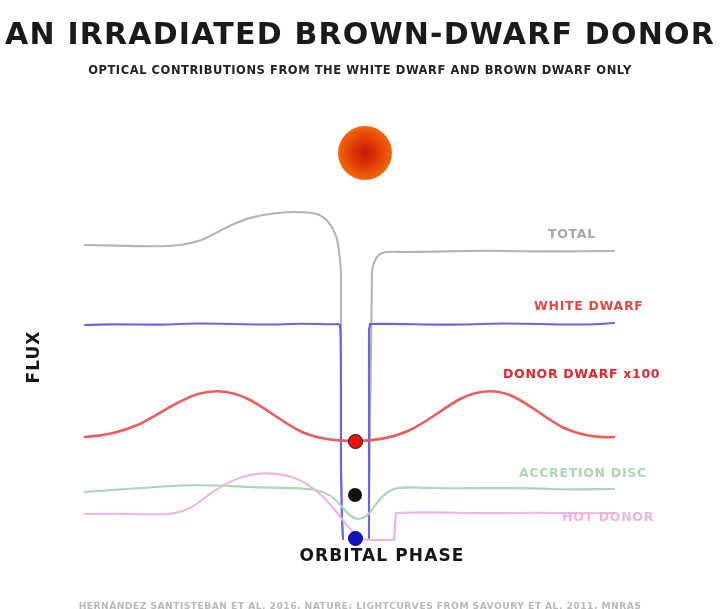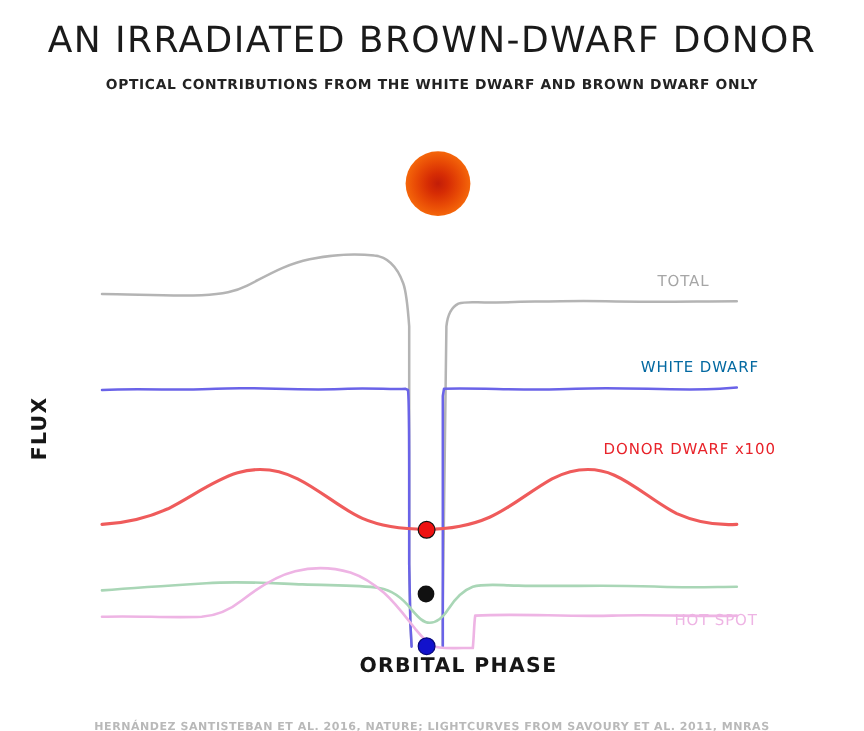--- a/index.html
+++ b/index.html
@@ -7,21 +7,21 @@
     width:720px;height:609px;position:relative;overflow:hidden;
     font-family:"DejaVu Sans",sans-serif;
     -webkit-font-smoothing:antialiased;
   }
   .figure{position:absolute;inset:0;background:#fff;}
 
   
   .title{
     position:absolute;left:0;right:0;top:16px;text-align:center;
     font-family:"DejaVu Sans",sans-serif;
-    font-size:30px;font-weight:400;letter-spacing:1.2px;
+    font-size:30px;font-weight:700;letter-spacing:1.2px;
     color:#1a1a1a;white-space:nowrap;
   }
   .subtitle{
     position:absolute;left:0;right:0;top:63px;text-align:center;
     font-size:11.5px;font-weight:700;letter-spacing:0.55px;
     color:#232323;white-space:nowrap;
   }
   .credit{
     position:absolute;left:0;right:0;top:600px;text-align:center;
     font-size:9.2px;font-weight:700;letter-spacing:0.45px;
@@ -50,25 +50,25 @@
         #c21d08 0%, #d62c04 22%, #e84a05 48%, #f4650a 70%, #fb7a0c 88%, #fd8511 100%);
     filter:blur(0.5px);
   }
 
   
   svg.plot{position:absolute;left:0;top:0;width:720px;height:609px;}
   .ln{fill:none;stroke-linecap:round;stroke-linejoin:round;}
 
   
   .leg{
-    position:absolute;font-size:12.5px;font-weight:400;
+    position:absolute;font-size:12.5px;font-weight:700;
     letter-spacing:0.7px;white-space:nowrap;
   }
   .leg-total{left:548px;top:226px;color:#a6a6a6;}
-  .leg-wd{left:534px;top:298px;color:#0369a1;}
+  .leg-wd{left:534px;top:298px;color:#ef4444;}
   .leg-bd{left:503px;top:366px;color:#e8232a;}
   .leg-ad{left:519px;top:465px;color:#a9d6b6;}
   .leg-hs{left:562px;top:509px;color:#eeb4e4;}
 
   .dot{position:absolute;border-radius:50%;}
 </style>
 </head>
 <body>
 
 <div class="figure">
@@ -138,20 +138,21 @@
 
   </svg>
 
   <div class="dot" style="left:348px;top:434px;width:13px;height:13px;background:#ee1111;border:1.4px solid #111;"></div>
   <div class="dot" style="left:348px;top:488px;width:14px;height:14px;background:#111111;"></div>
   <div class="dot" style="left:348px;top:531px;width:13px;height:13px;background:#1212cc;border:1.4px solid #0a0a7a;"></div>
 
   <div class="leg leg-total">TOTAL</div>
   <div class="leg leg-wd">WHITE DWARF</div>
   <div class="leg leg-bd">DONOR DWARF x100</div>
-  <div class="leg leg-hs">HOT SPOT</div>
+  <div class="leg leg-ad">ACCRETION DISC</div>
+  <div class="leg leg-hs">HOT DONOR</div>
 
   <div class="ylabel">FLUX</div>
   <div class="xlabel">ORBITAL PHASE</div>
 
   <div class="credit">HERNÁNDEZ SANTISTEBAN ET AL. 2016, NATURE; LIGHTCURVES FROM SAVOURY ET AL. 2011, MNRAS</div>
 
 </div>
 
 </body></html>

